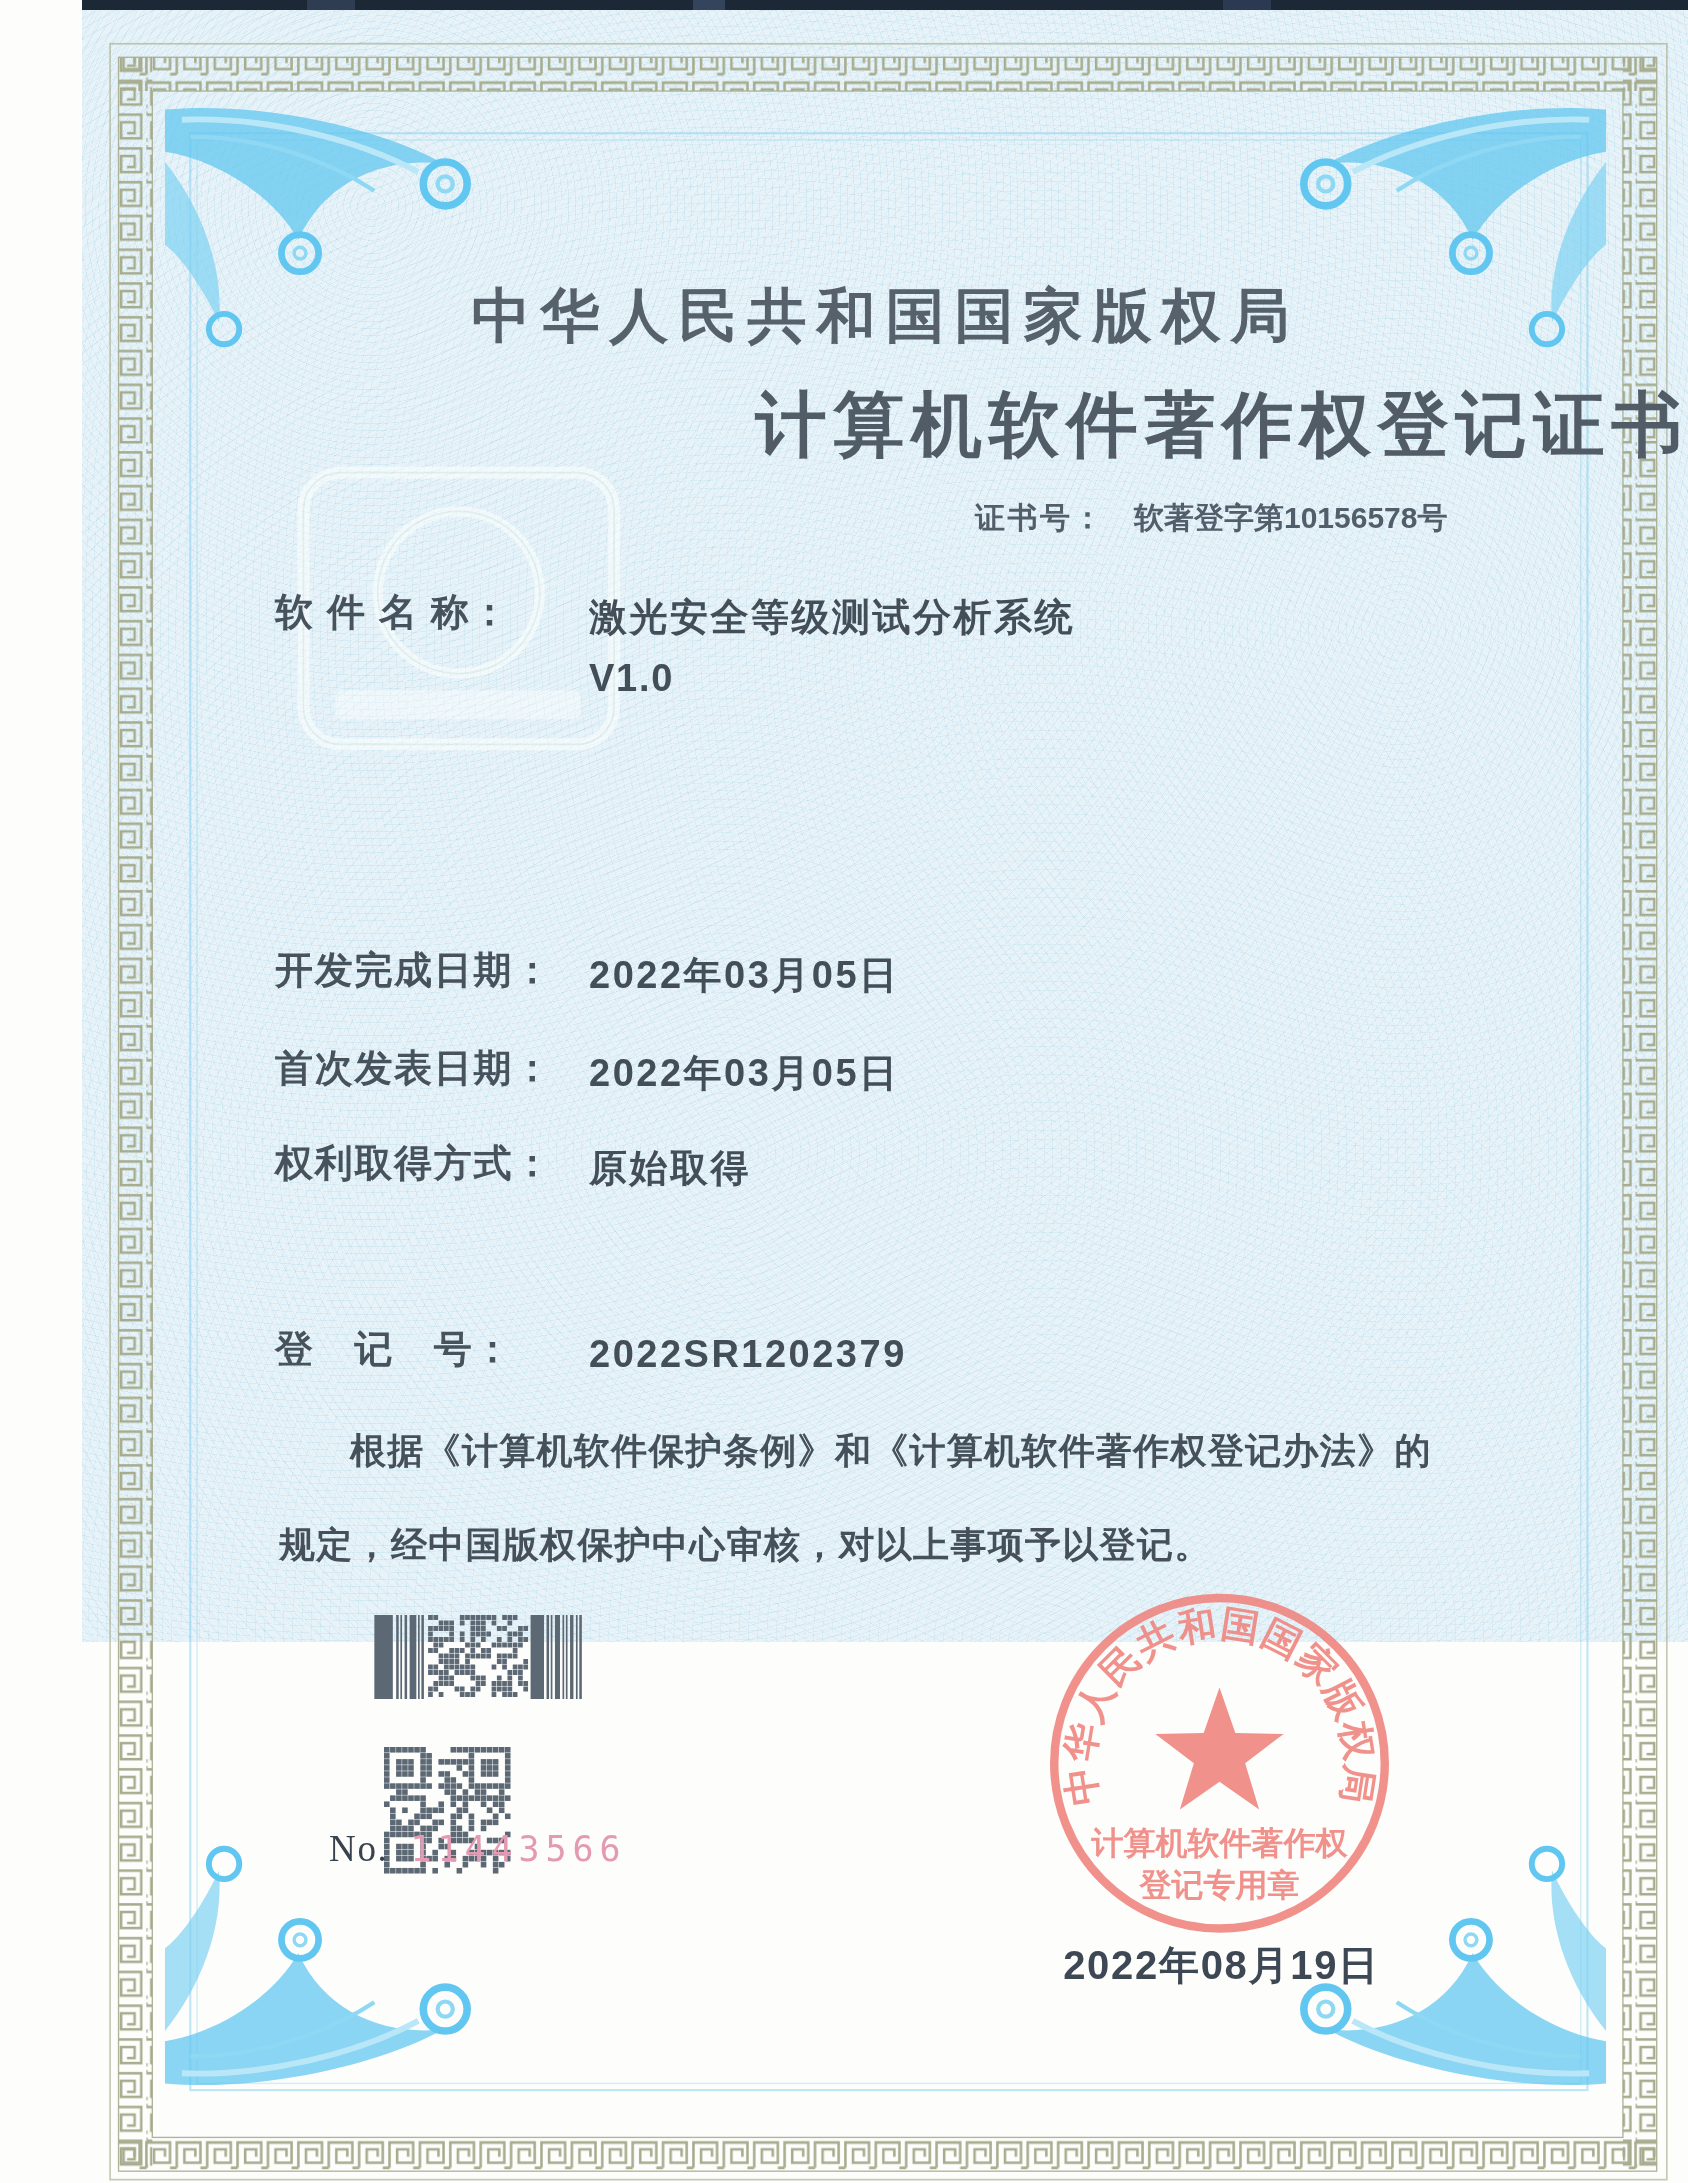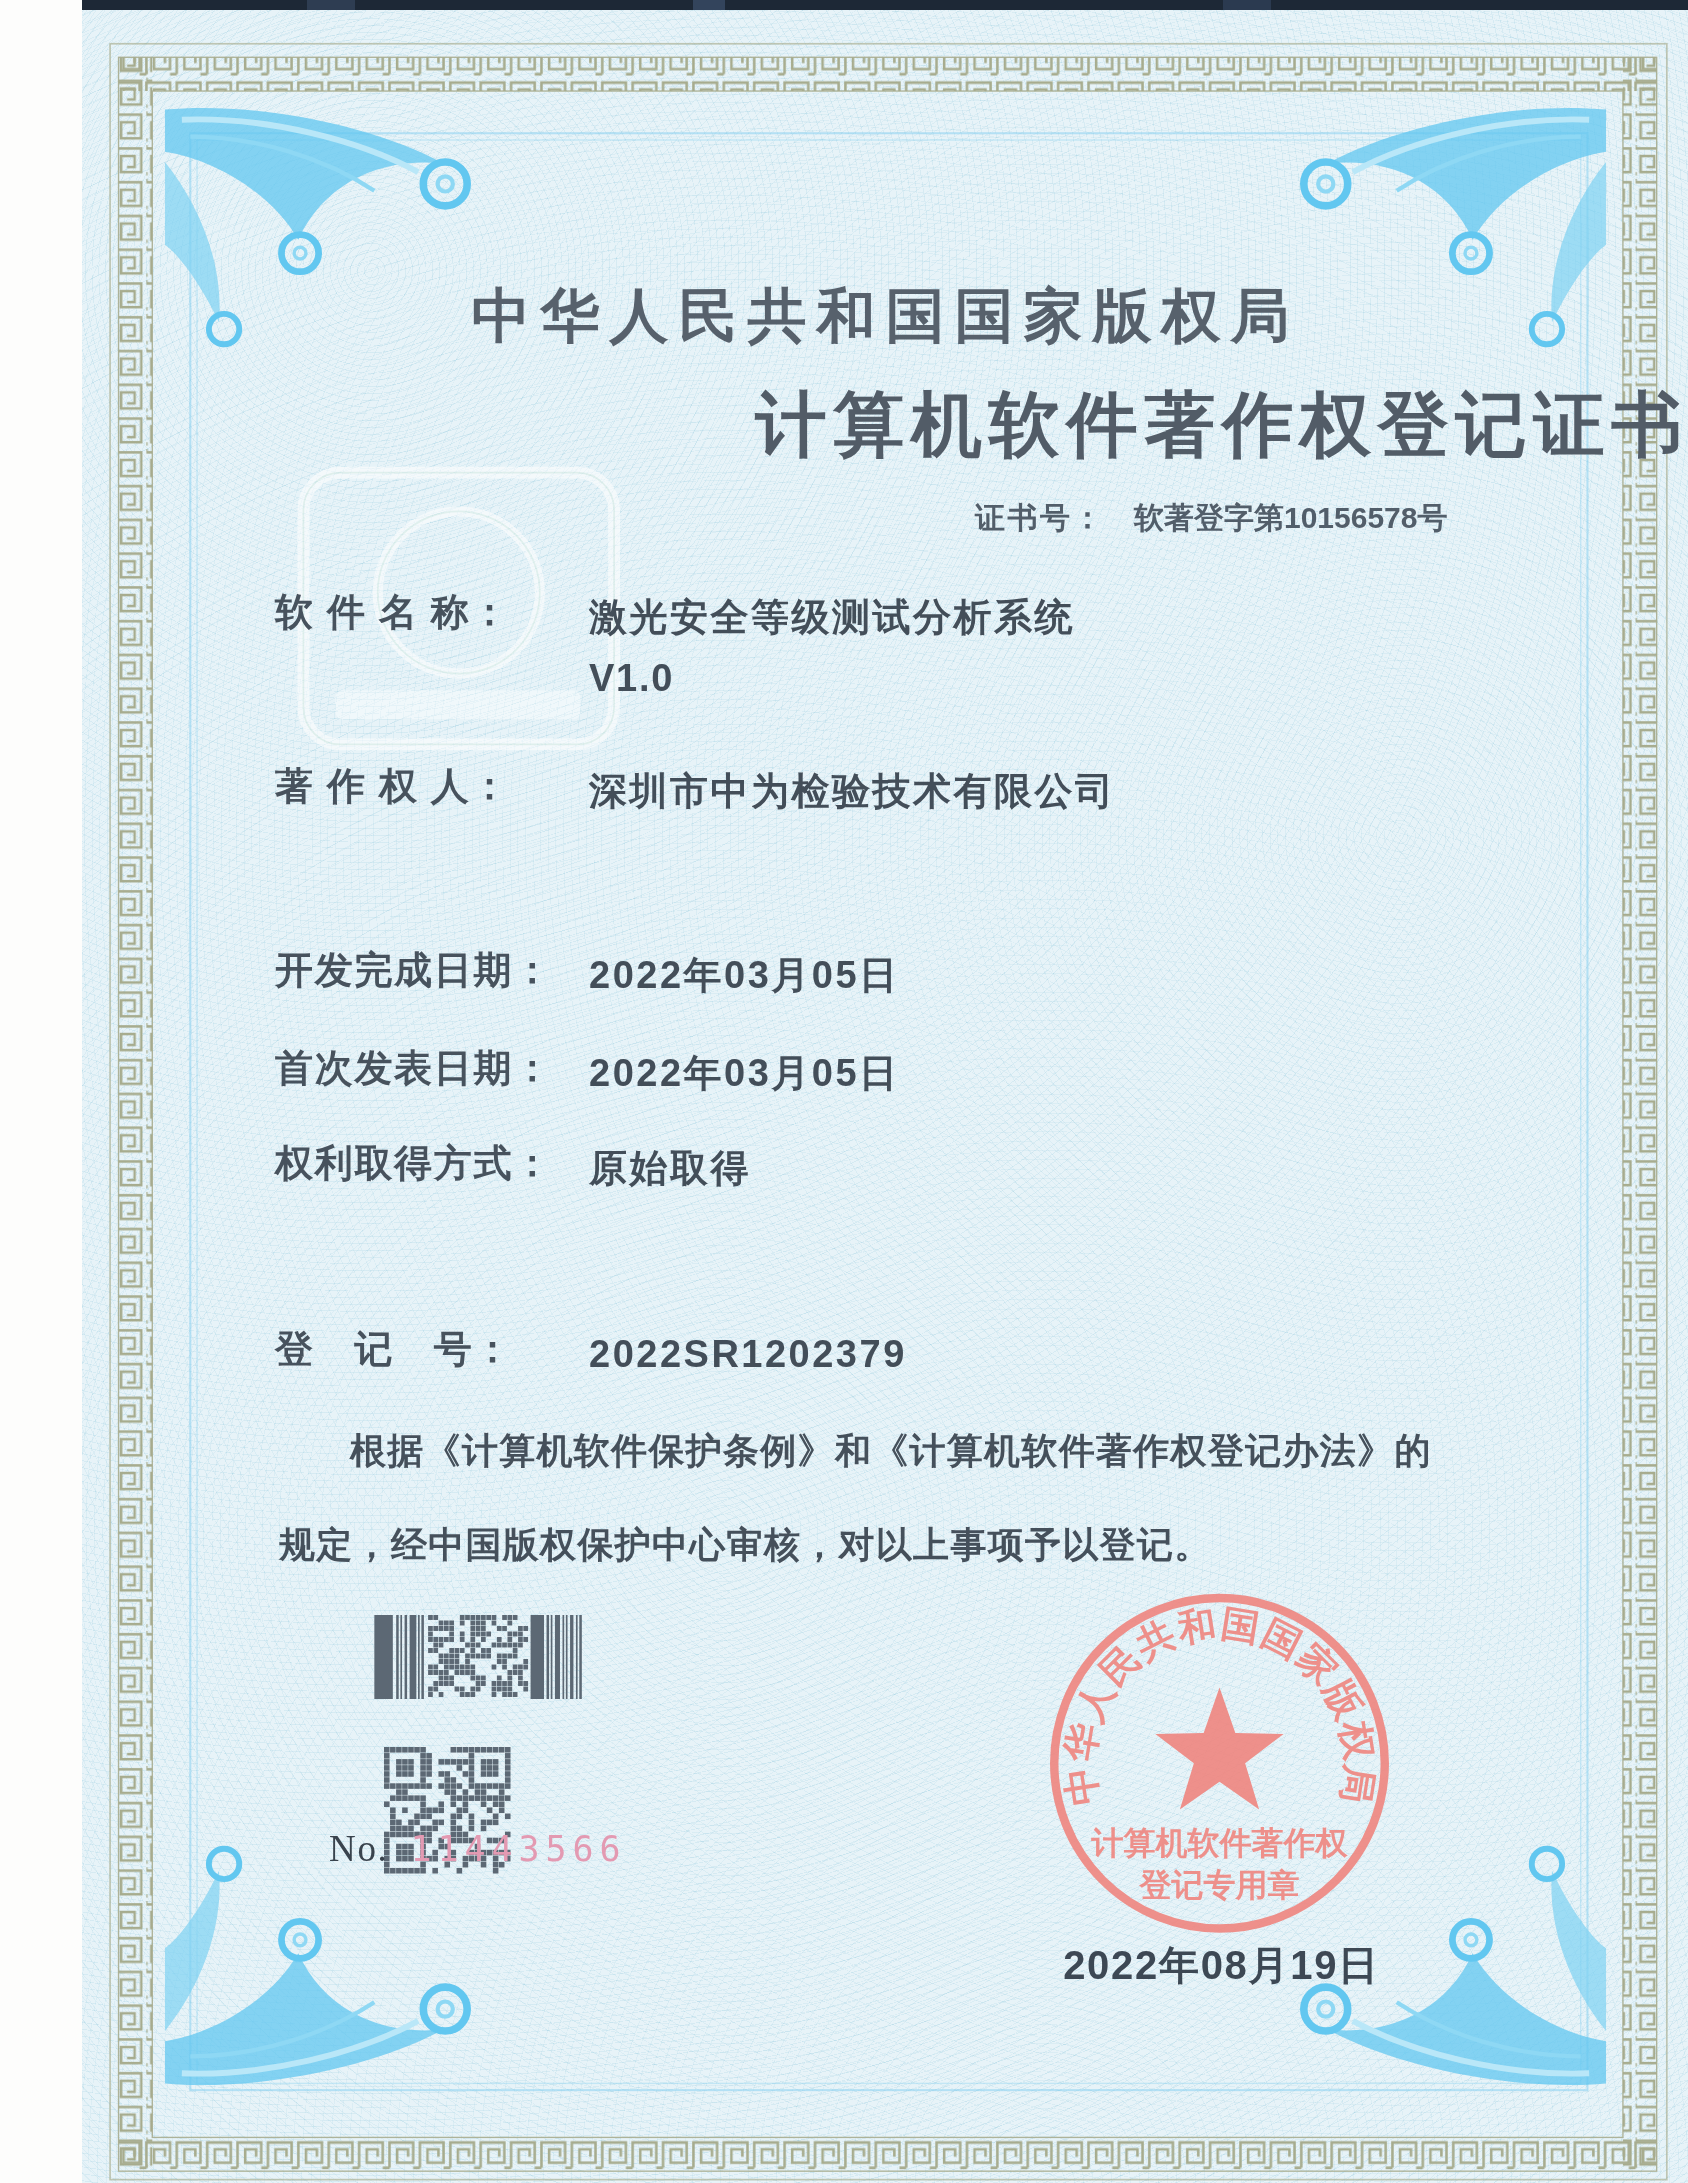--- a/index.html
+++ b/index.html
@@ -1,20 +1,20 @@
 <!DOCTYPE html>
 <html style="font-size:13.5px"><head>
 <meta charset="utf-8">
 <style>
   html,body{margin:0;padding:0;}
   body{width:1689px;height:2183px;position:relative;background:#fdfdfc;
        font-family:"Liberation Sans","DejaVu Sans",sans-serif;overflow:hidden;}
   .scan-strip{position:absolute;left:82px;top:0;width:1607px;height:11px;
       background:linear-gradient(90deg,#1d2836 0 14%,#2e3d52 14% 17%,#1d2836 17% 38%,#33445c 38% 40%,#1d2836 40% 71%,#2b3a50 71% 74%,#1d2836 74% 100%);}
-  .page{position:absolute;left:82px;top:10px;width:1607px;height:2173px;
+  .page{position:absolute;left:82px;top:10px;width:1607px;height:1632px;
       background-color:#e7f3f8;
       background-image:
         repeating-radial-gradient(circle at 18% 12%, rgba(108,182,208,.14) 0 0.8px, rgba(0,0,0,0) 0.8px 6.8px),
         repeating-radial-gradient(circle at 82% 38%, rgba(108,182,208,.11) 0 0.8px, rgba(0,0,0,0) 0.8px 7.6px),
         repeating-radial-gradient(circle at 40% 70%, rgba(108,182,208,.11) 0 0.8px, rgba(0,0,0,0) 0.8px 8.4px),
         repeating-radial-gradient(circle at 60% 100%, rgba(108,182,208,.10) 0 0.8px, rgba(0,0,0,0) 0.8px 9.3px);}
   svg.decor{position:absolute;left:0;top:0;}
   .abs{position:absolute;}
   .serif{font-family:"Liberation Serif","DejaVu Serif",serif;}
   .title{left:0;top:267px;width:100%;text-align:center;font-size:59px;font-weight:bold;
@@ -103,23 +103,20 @@
   <div class="abs serif title">中华人民共和国国家版权局</div>
   <div class="abs serif subtitle">计算机软件著作权登记证书</div>
 
   <div class="abs certno">
     <span class="lbl">证书号：</span><span>软著登字第10156578号</span>
   </div>
 
   <div class="abs row" style="top:577px">
     <span class="lbl">软 件 名 称：</span><span class="val"><span>激光安全等级测试分析系统</span><br>
     <span class="l2">V1.0</span></span>
-  </div>
-  <div class="abs row" style="top:751px">
-    <span class="lbl">著 作 权 人：</span><span class="val">深圳市中为检验技术有限公司</span>
   </div>
   <div class="abs row" style="top:935px">
     <span class="lbl">开发完成日期：</span><span class="val">2022年03月05日</span>
   </div>
   <div class="abs row" style="top:1033px">
     <span class="lbl">首次发表日期：</span><span class="val">2022年03月05日</span>
   </div>
   <div class="abs row" style="top:1128px">
     <span class="lbl">权利取得方式：</span><span class="val">原始取得</span>
   </div>

